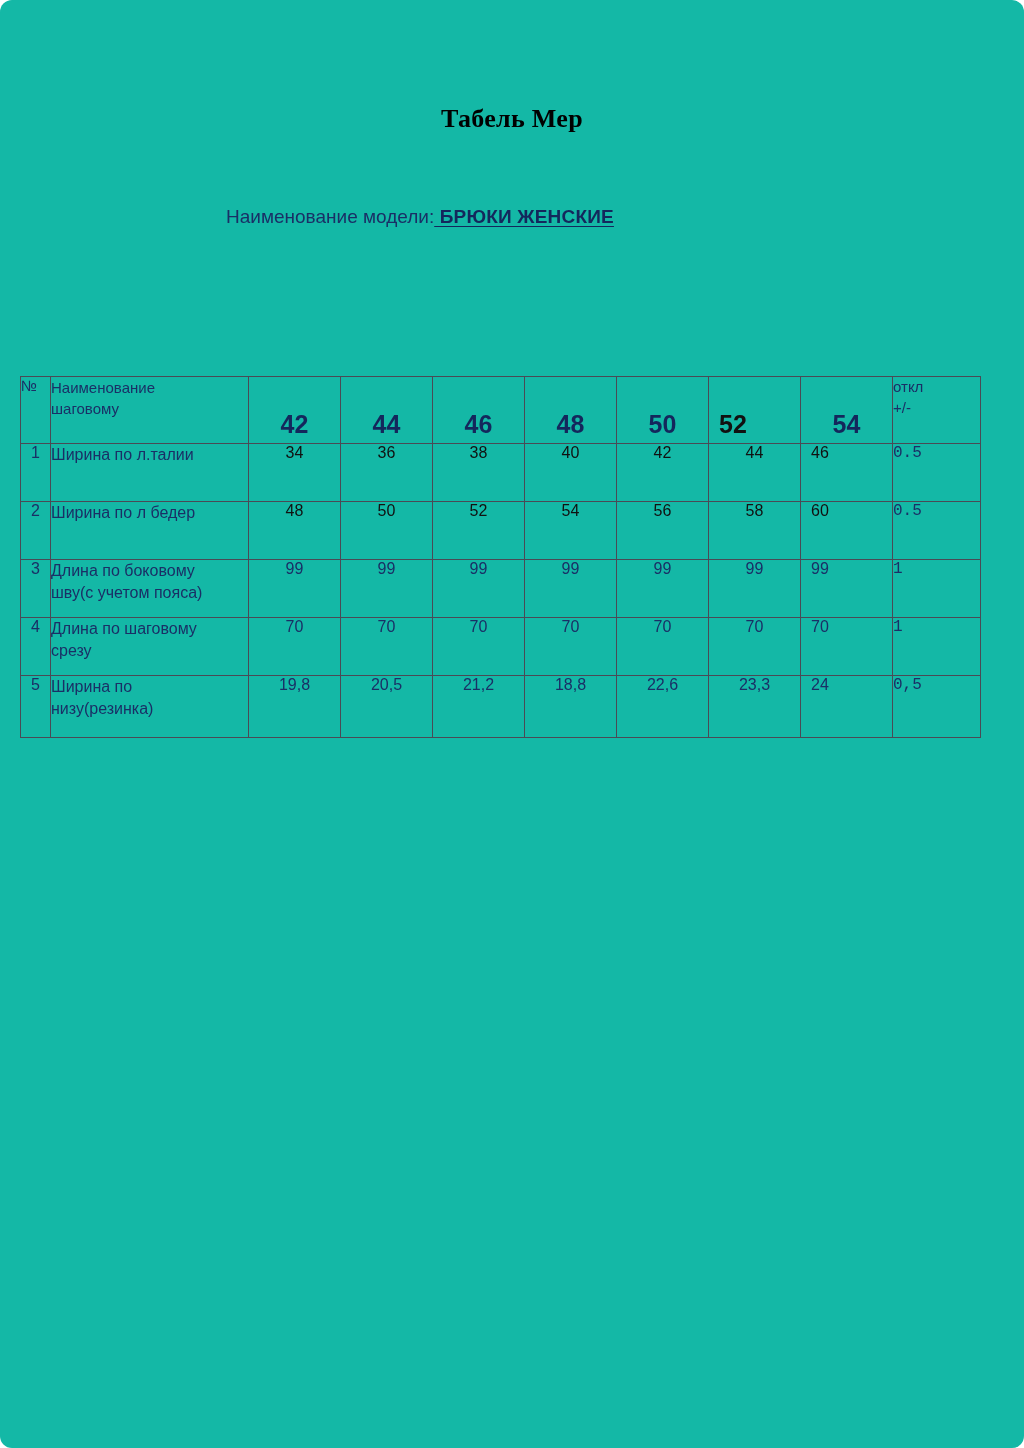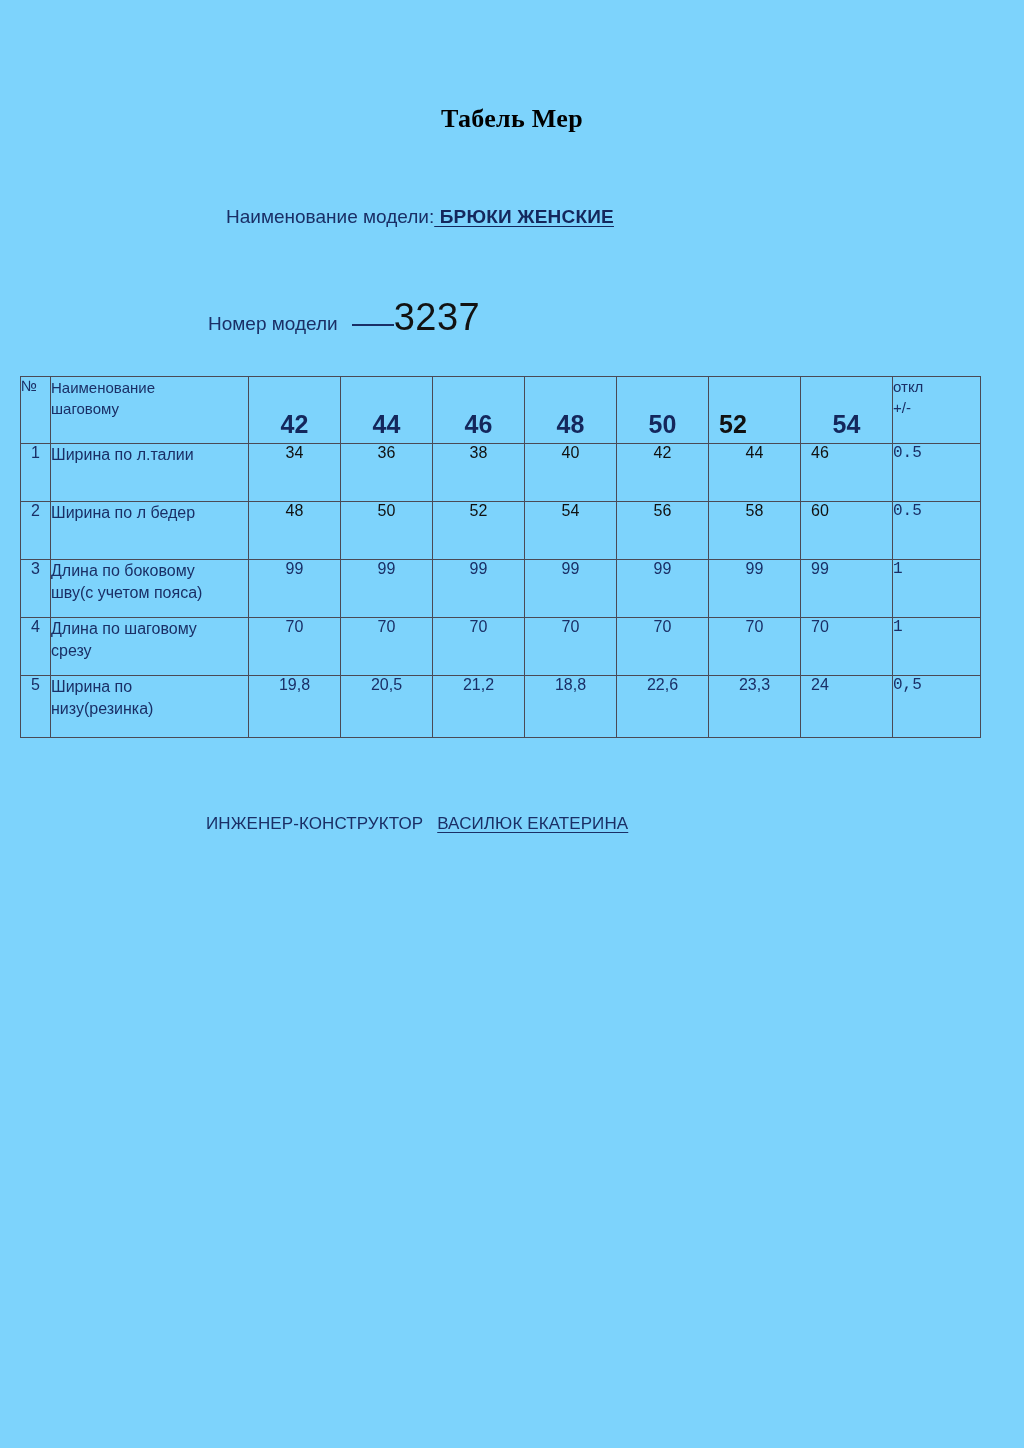--- a/index.html
+++ b/index.html
@@ -12,22 +12,23 @@
     height: 1448px;
     position: relative;
     font-family: "Liberation Sans", sans-serif;
     -webkit-font-smoothing: antialiased;
   }
 
   .page {
     position: relative;
     width: 1024px;
     height: 1448px;
-    background: #7dd3fc;
+    background: #14b8a6;
     overflow: hidden;
+    border-radius: 12px;
   }
 
   
   .doc-title {
     position: absolute;
     left: 0;
     top: 104px;
     width: 1024px;
     text-align: center;
     font-family: "Liberation Serif", serif;
@@ -204,23 +205,20 @@
 <body>
 
 <div class="page">
 
   <div class="doc-title">Табель Мер</div>
 
   <div class="model-name-line">
     <span class="model-name-label">Наименование модели:</span><span class="model-name-value"> БРЮКИ  ЖЕНСКИЕ</span>
   </div>
 
-  <div class="model-number-line">
-    <span class="model-number-label">Номер модели</span><span class="model-number-rule"></span><span class="model-number-value">3237</span>
-  </div>
 
   <table class="measure-table">
     <colgroup>
       <col class="col-no">
       <col class="col-name">
       <col class="col-size">
       <col class="col-size">
       <col class="col-size">
       <col class="col-size">
       <col class="col-size">
@@ -332,17 +330,14 @@
         <td class="cell-val navy">21,2</td>
         <td class="cell-val navy">18,8</td>
         <td class="cell-val navy">22,6</td>
         <td class="cell-val navy">23,3</td>
         <td class="cell-val navy leftal">24</td>
         <td class="cell-dev">0,5</td>
       </tr>
     </tbody>
   </table>
 
-  <div class="footer-line">
-    <span class="footer-role">ИНЖЕНЕР-КОНСТРУКТОР</span><span class="footer-name">ВАСИЛЮК ЕКАТЕРИНА</span>
-  </div>
 
 </div>
 
 </body></html>

